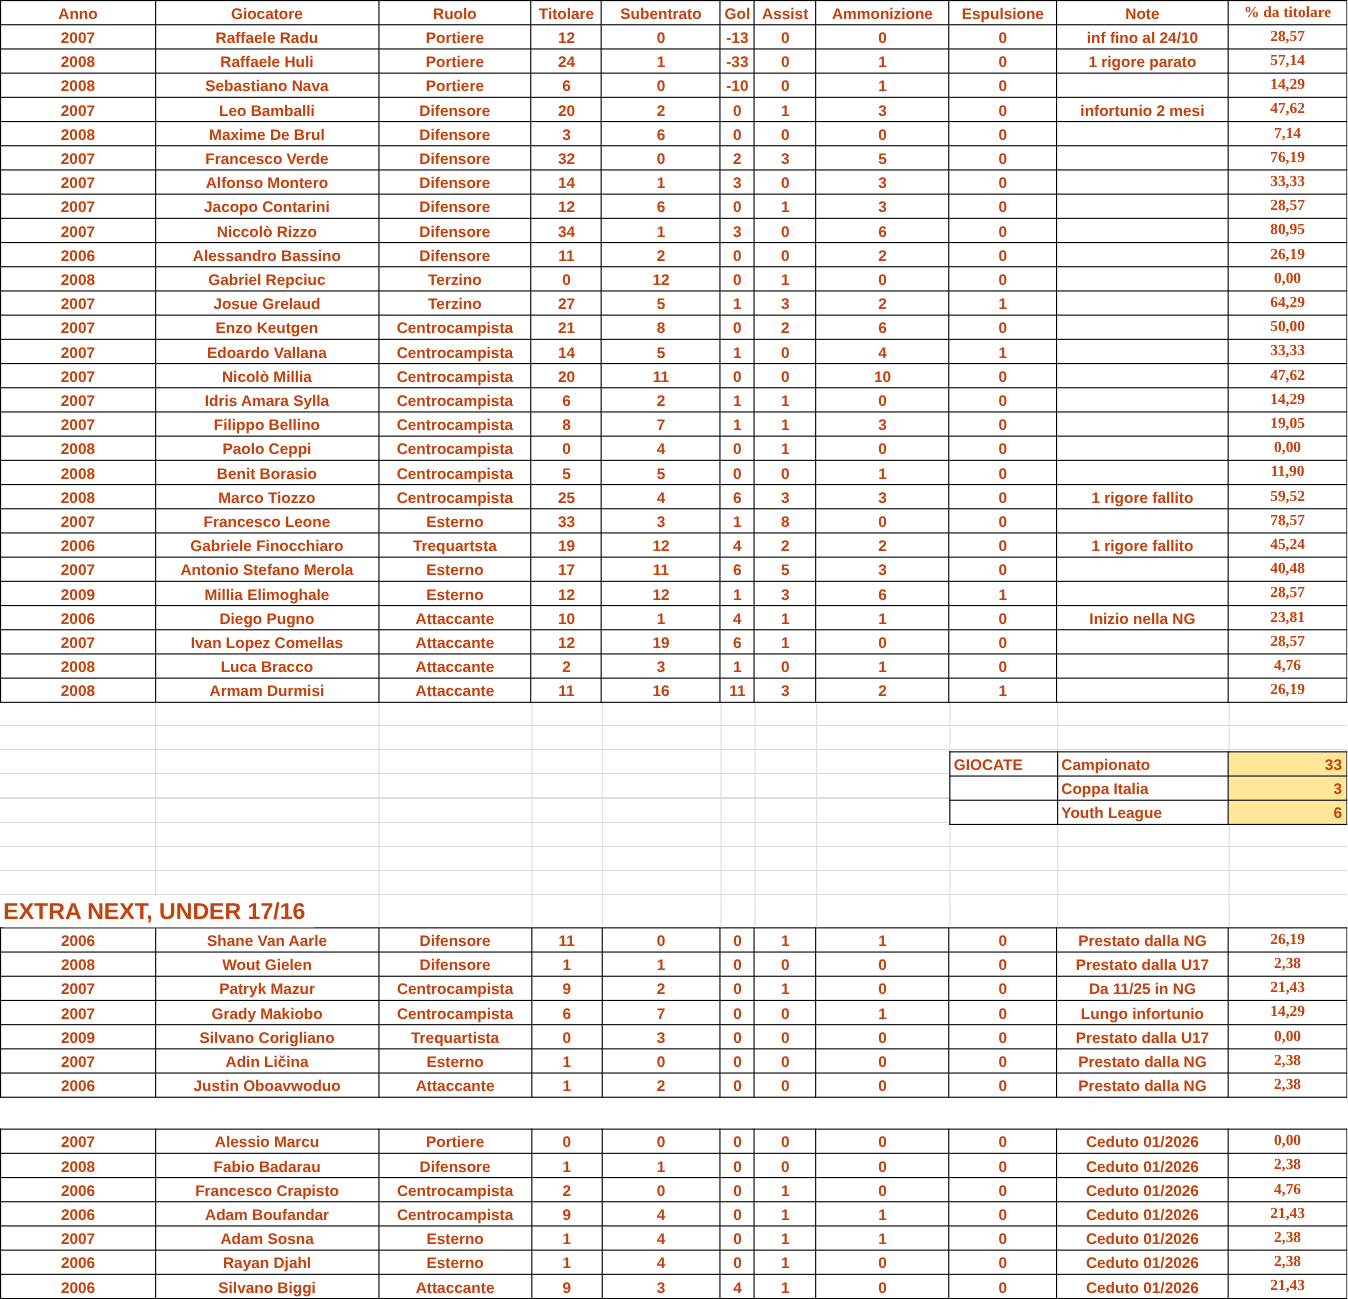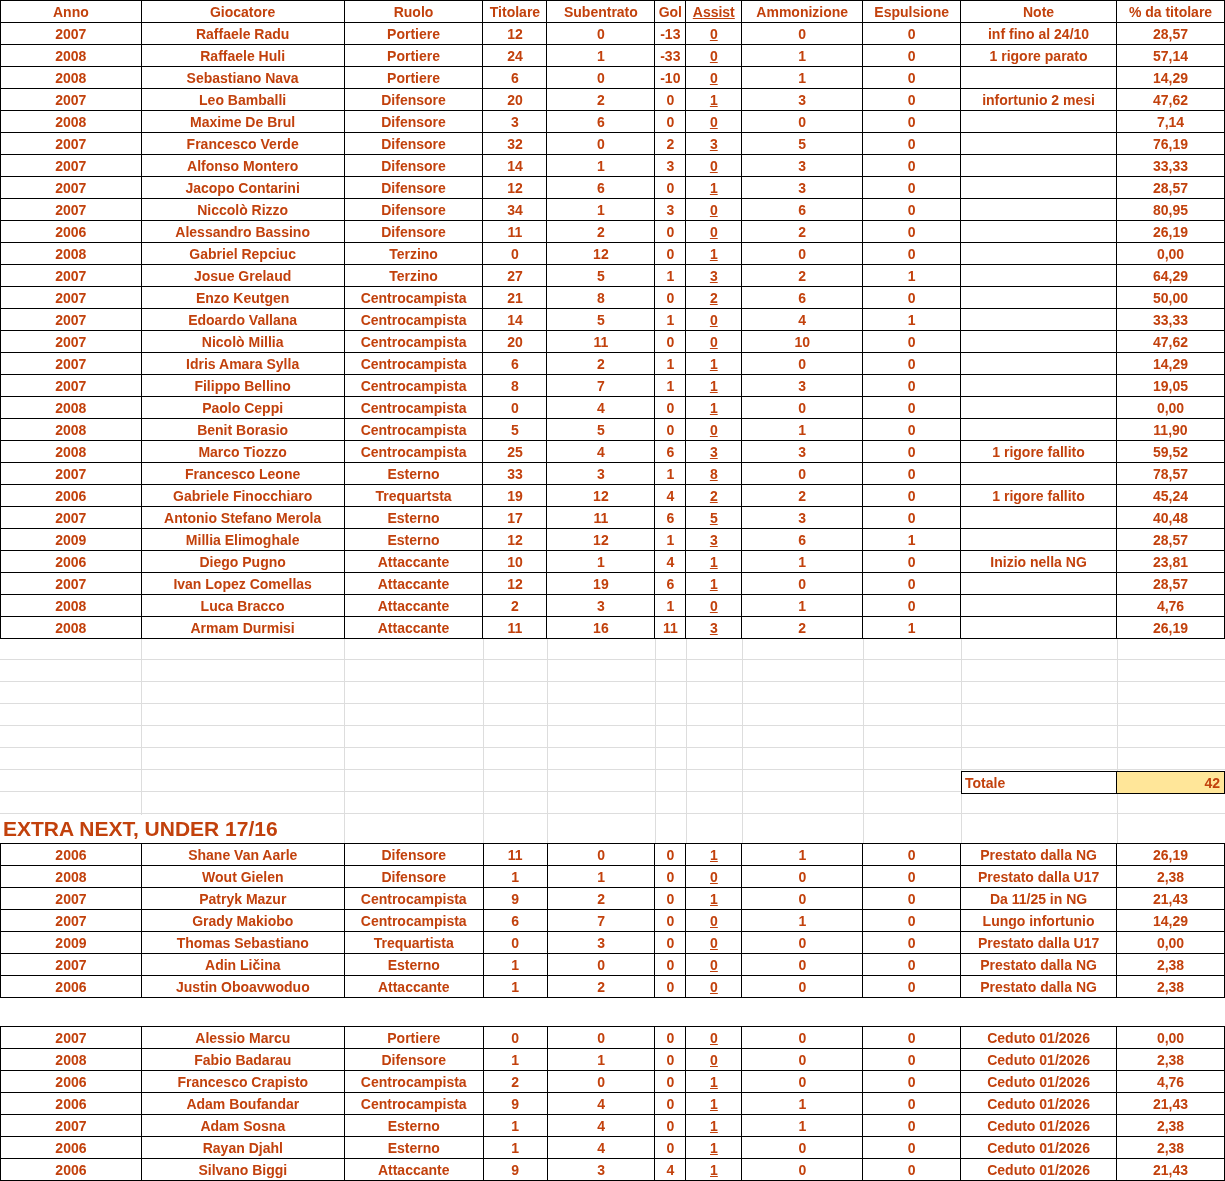--- a/index.html
+++ b/index.html
@@ -15,25 +15,25 @@
   table.grid tr{height:22px;}
   table.grid td, table.grid th{
     border:1px solid #000;padding:0;height:21px;
     font-size:14px;font-weight:bold;text-align:center;
     white-space:nowrap;overflow:hidden;background:#fff;
   }
   
   .col-titolare{background:var(--slate-light,#ACB9CA);}
   .col-subentrato{background:var(--green-light,#92D050);}
   .col-gol{background:var(--green,#00B050);}
-  .col-assist{background:var(--purple,#7030A0);text-decoration:underline;}
+  .col-assist{background:var(--purple,#7030A0);}
   .col-ammonizione{background:var(--yellow,#FFFF00);margin-top:48px;}
   .col-espulsione{background:var(--red,#FF0000);}
   .col-note{background:var(--slate,#8496B0);}
-  .col-pct{background:var(--tan,#FFE699);}
+  .col-pct{background:var(--tan,#FFE699);font-family:Liberation Serif, serif;}
   thead .col-anno, thead .col-giocatore, thead .col-ruolo{background:var(--green,#00B050);}
   
   #grid-band{
     position:absolute;left:0;top:638px;width:1225px;height:177px;
     background-image:repeating-linear-gradient(to bottom,
       transparent 0px, transparent 21px,
       var(--grid,#DDDDDD) 21px, var(--grid,#DDDDDD) 22px);
   }
   .vl{position:absolute;top:0;bottom:0;width:1px;background:var(--grid,#DDDDDD);}
   
@@ -464,33 +464,45 @@
           <td class="col-gol">11</td>
           <td class="col-assist">3</td>
           <td class="col-ammonizione">2</td>
           <td class="col-espulsione">1</td>
           <td class="col-note"></td>
           <td class="col-pct">26,19</td>
         </tr>
       </tbody>
   </table>
 
-
-  <table id="totale-box" class="grid">
+  <table id="giocate-box" class="grid">
     <colgroup>
+        <col style="width:98px">
         <col style="width:156px">
         <col style="width:108px">
       </colgroup>
     <tbody>
         <tr>
-      <td class="g-label">Totale</td>
-      <td class="g-val">42</td>
+      <td class="g-label">GIOCATE</td>
+      <td class="g-label">Campionato</td>
+      <td class="g-val">33</td>
+    </tr>
+    <tr>
+      <td></td>
+      <td class="g-label">Coppa Italia</td>
+      <td class="g-val">3</td>
+    </tr>
+    <tr>
+      <td></td>
+      <td class="g-label">Youth League</td>
+      <td class="g-val">6</td>
     </tr>
   </tbody>
     </table>
+
 
   <div id="extra-title" class="section-title">
     <span class="txt">EXTRA NEXT, UNDER 17/16</span>
   <div class="vl" style="left: 141px;"></div>
       <div class="vl" style="left: 344px;"></div>
       <div class="vl" style="left: 483px;"></div>
       <div class="vl" style="left: 547px;"></div>
       <div class="vl" style="left: 655px;"></div>
       <div class="vl" style="left: 686px;"></div>
       <div class="vl" style="left: 742px;"></div>
@@ -560,21 +572,21 @@
           <td class="col-subentrato">7</td>
           <td class="col-gol">0</td>
           <td class="col-assist">0</td>
           <td class="col-ammonizione">1</td>
           <td class="col-espulsione">0</td>
           <td class="col-note">Lungo infortunio</td>
           <td class="col-pct">14,29</td>
         </tr>
         <tr>
           <td class="col-anno">2009</td>
-          <td class="col-giocatore">Thomas Sebastiano</td>
+          <td class="col-giocatore">Silvano Corigliano</td>
           <td class="col-ruolo">Trequartista</td>
           <td class="col-titolare">0</td>
           <td class="col-subentrato">3</td>
           <td class="col-gol">0</td>
           <td class="col-assist">0</td>
           <td class="col-ammonizione">0</td>
           <td class="col-espulsione">0</td>
           <td class="col-note">Prestato dalla U17</td>
           <td class="col-pct">0,00</td>
         </tr>

